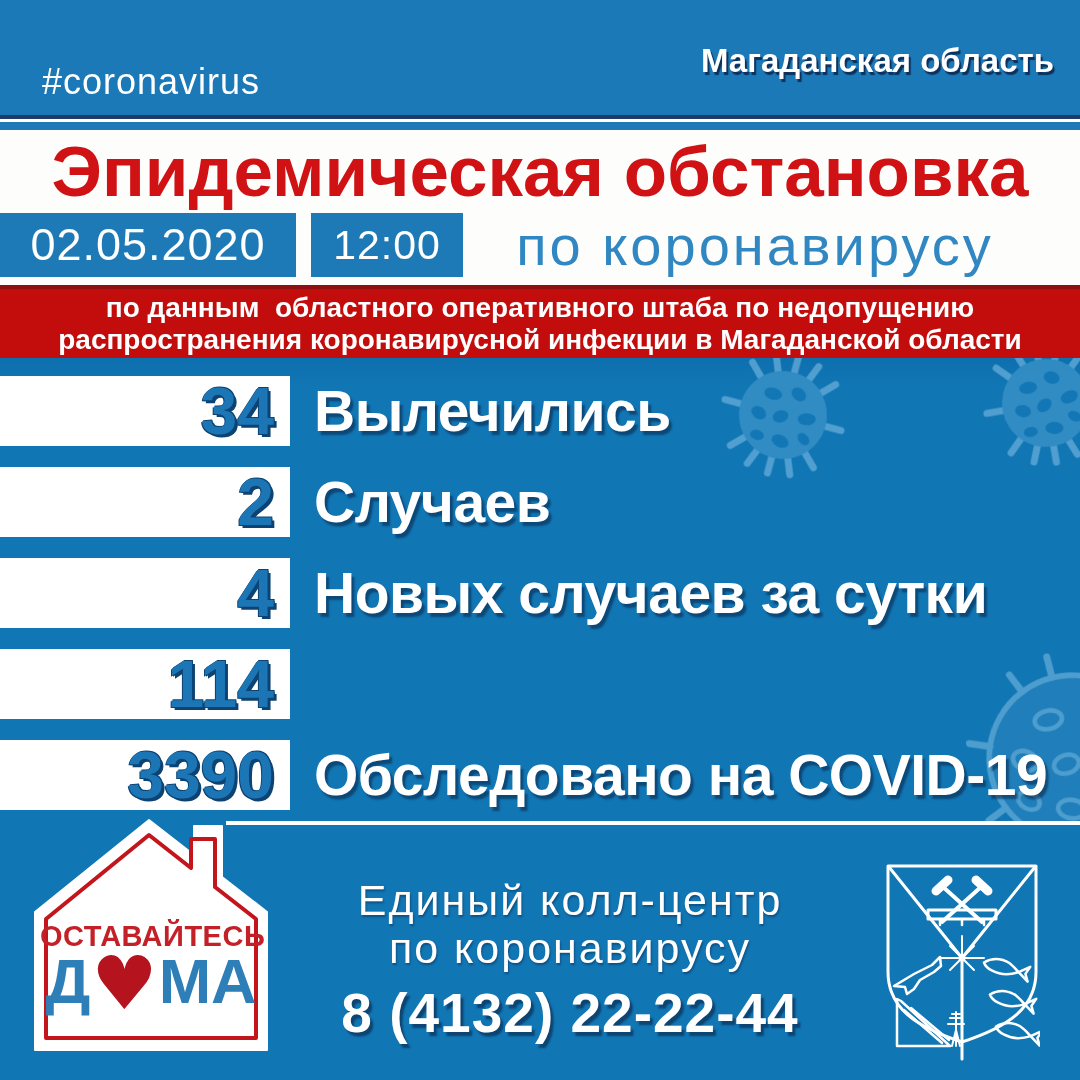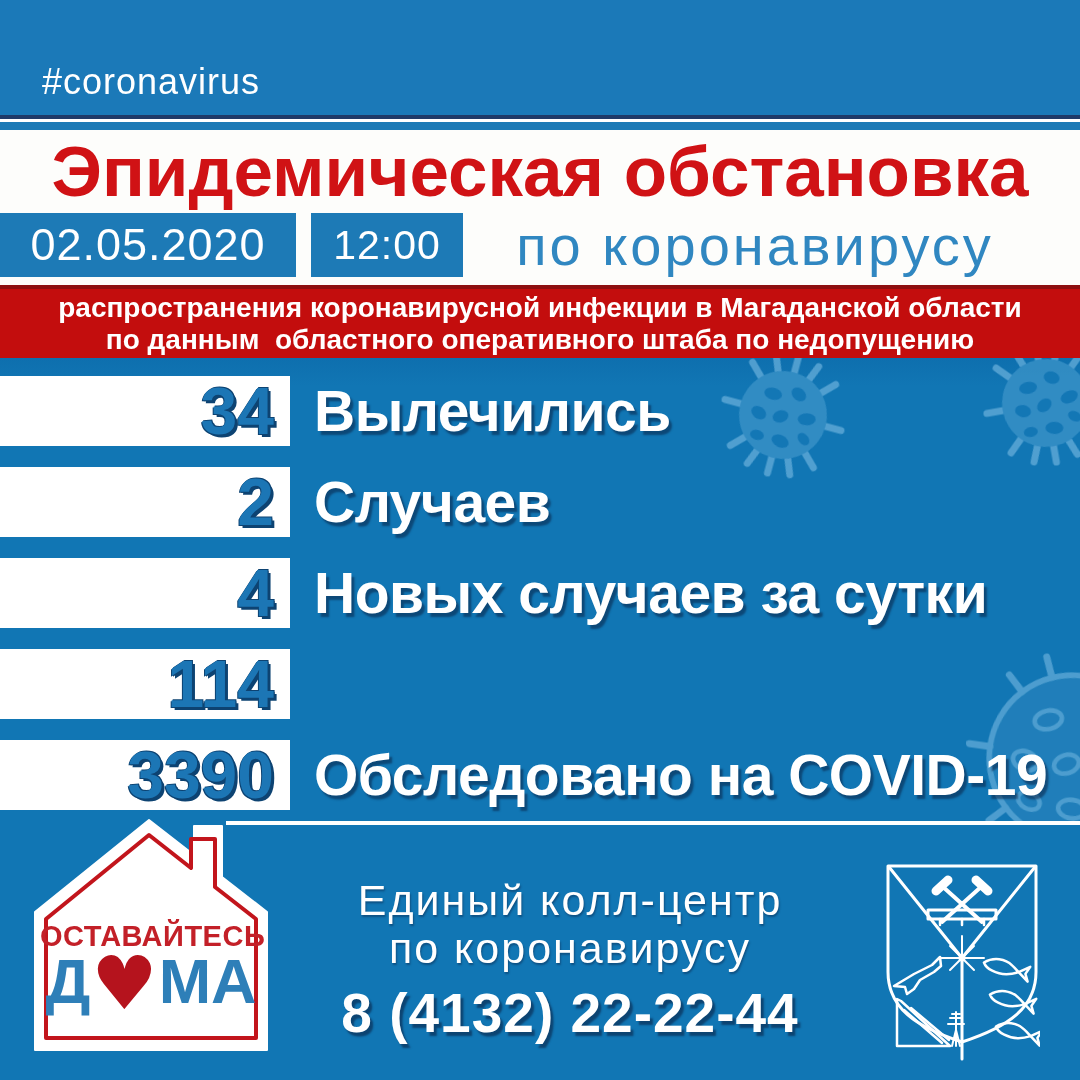--- a/index.html
+++ b/index.html
@@ -79,35 +79,36 @@
 
   .emblem{position:absolute;left:884px;top:36px;}
 </style>
 </head>
 <body>
 
 <div class="poster">
 
   <div class="band-top dots">
     <div class="hashtag">#coronavirus</div>
+    <div class="region">Магаданская область</div>
   </div>
   <div class="rule-navy"></div>
   <div class="rule-white"></div>
   <div class="rule-blue"></div>
 
   <div class="panel-white">
     <div class="main-title">Эпидемическая обстановка</div>
     <div class="date-box">02.05.2020</div>
     <div class="time-box">12:00</div>
     <div class="subtitle">по коронавирусу</div>
   </div>
 
   <div class="red-banner">
+    <div>по данным  областного оперативного штаба по недопущению</div>
     <div>распространения коронавирусной инфекции в Магаданской области</div>
-    <div>по данным  областного оперативного штаба по недопущению</div>
   </div>
 
   <div class="stats">
 
     <svg class="virus-layer" viewBox="0 0 1080 463">
       <defs>
         <g id="vF">
           <g stroke="#66aeda" stroke-width="7" stroke-linecap="round">
             <line y1="-44" y2="-60"></line>
               <line y1="44" y2="60"></line>

